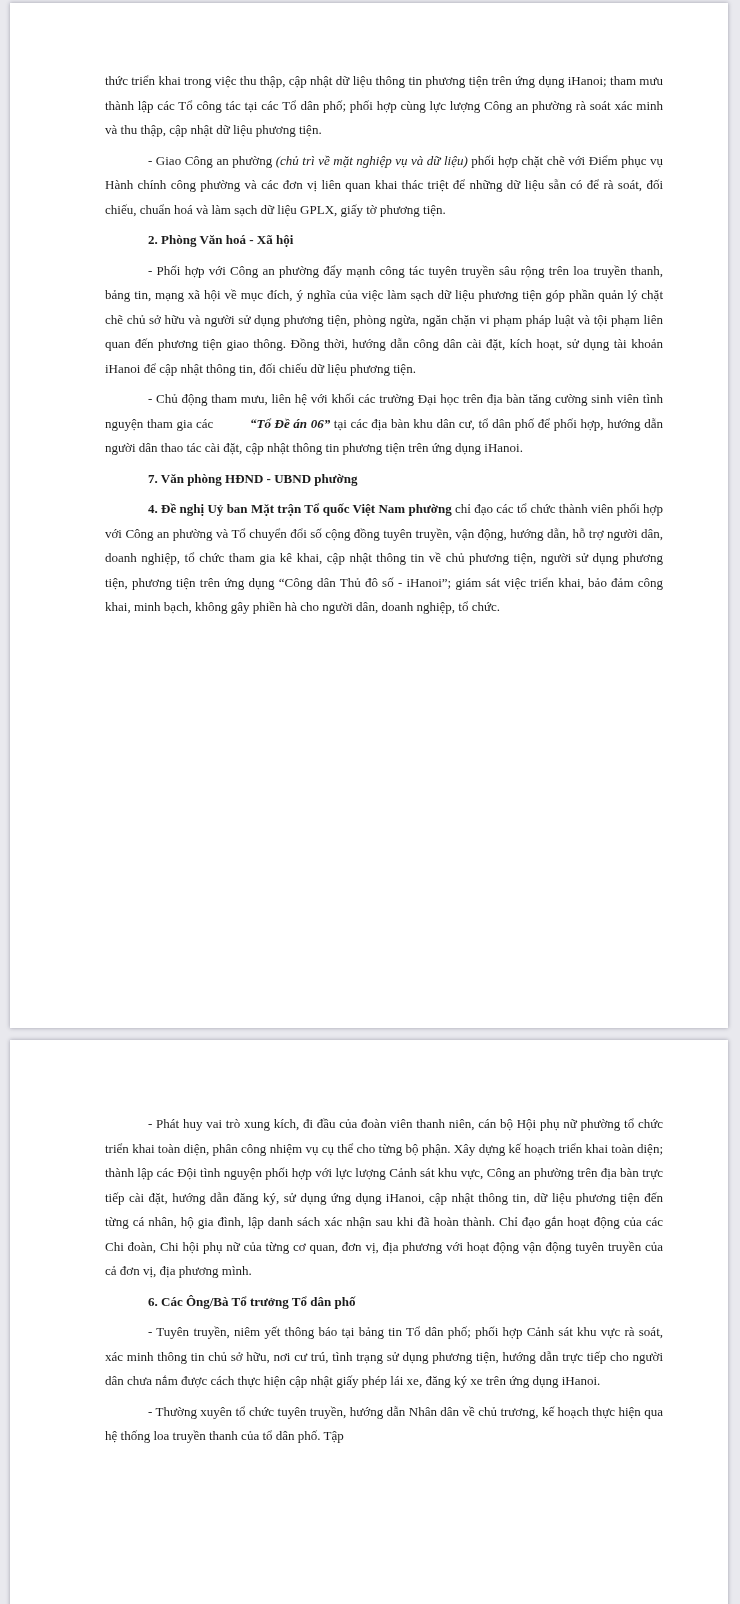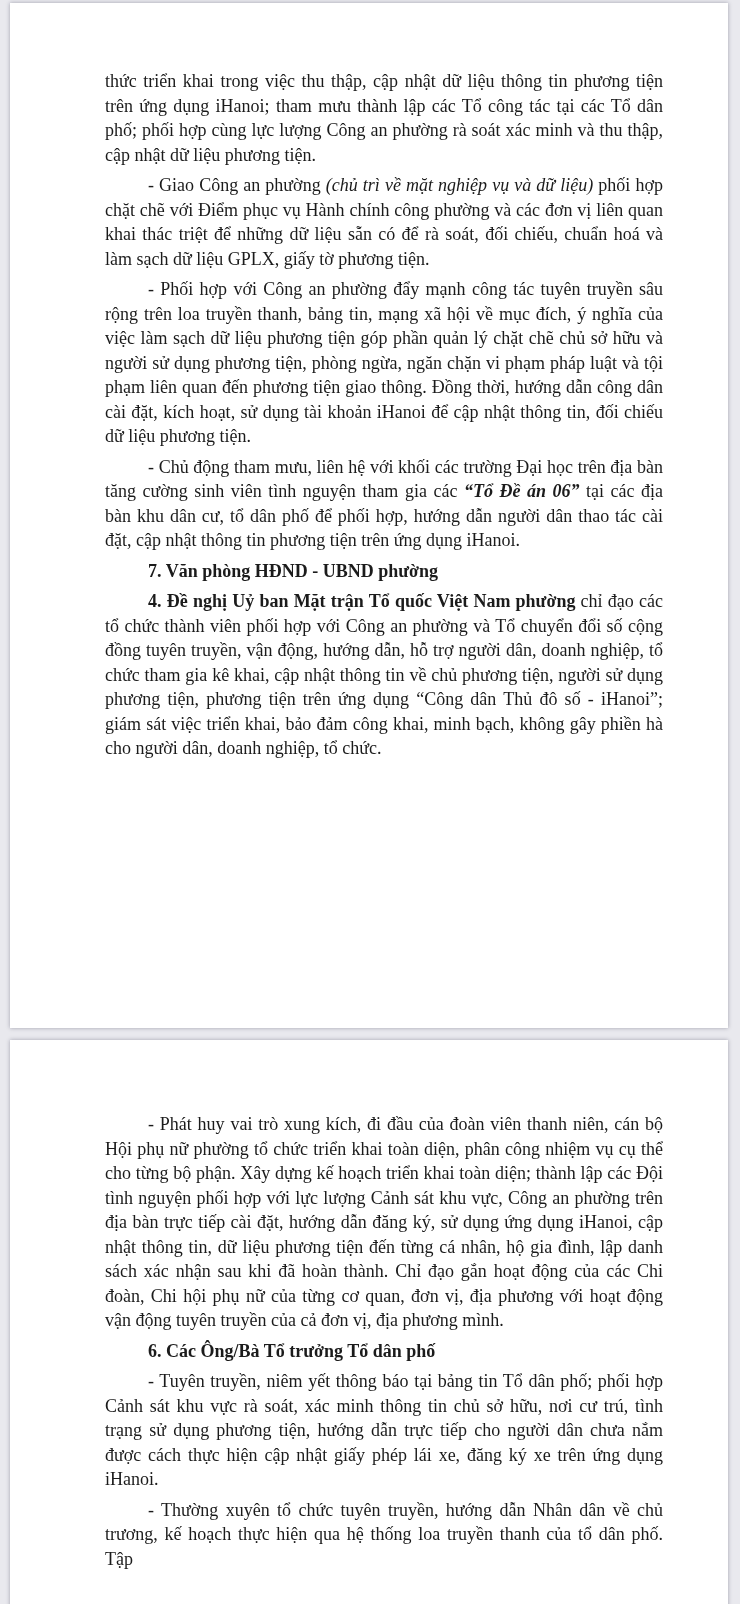--- a/index.html
+++ b/index.html
@@ -32,42 +32,43 @@
     height: 1025px;
     padding: 66px 65px 0 95px;
   }
   .page-2 {
     top: 1040px;
     height: 720px;
     padding: 72px 65px 0 95px;
   }
   .block {
     margin: 0 0 6px 0;
-    font-size: 18px;
+    font-size: 13px;
     line-height: 24.5px;
     text-align: justify;
   }
   .block.indent {
     text-indent: 43px;
   }
   .block.heading {
     font-weight: bold;
     text-align: left;
   }
   .run.b  { font-weight: bold; }
   .run.i  { font-style: italic; }
-  .run.bi { font-weight: bold; font-style: italic; }
+  .run.bi { font-weight: bold; font-style: italic; margin-left: 33px; }
 </style>
 </head>
 <body>
 
 <div class="viewer">
   <div class="page page-1">
       <p class="block body"><span class="run">thức triển khai trong việc thu thập, cập nhật dữ liệu thông tin phương tiện trên ứng dụng iHanoi; tham mưu thành lập các Tổ công tác tại các Tổ dân phố; phối hợp cùng lực lượng Công an phường rà soát xác minh và thu thập, cập nhật dữ liệu phương tiện.</span></p>
       <p class="block body indent"><span class="run">- Giao Công an phường </span><span class="run i">(chủ trì về mặt nghiệp vụ và dữ liệu)</span><span class="run"> phối hợp chặt chẽ với Điểm phục vụ Hành chính công phường và các đơn vị liên quan khai thác triệt để những dữ liệu sẵn có để rà soát, đối chiếu, chuẩn hoá và làm sạch dữ liệu GPLX, giấy tờ phương tiện.</span></p>
+      <p class="block heading indent"><span class="run">2. Phòng Văn hoá - Xã hội</span></p>
       <p class="block body indent"><span class="run">- Phối hợp với Công an phường đẩy mạnh công tác tuyên truyền sâu rộng trên loa truyền thanh, bảng tin, mạng xã hội về mục đích, ý nghĩa của việc làm sạch dữ liệu phương tiện góp phần quản lý chặt chẽ chủ sở hữu và người sử dụng phương tiện, phòng ngừa, ngăn chặn vi phạm pháp luật và tội phạm liên quan đến phương tiện giao thông. Đồng thời, hướng dẫn công dân cài đặt, kích hoạt, sử dụng tài khoản iHanoi để cập nhật thông tin, đối chiếu dữ liệu phương tiện.</span></p>
       <p class="block body indent"><span class="run">- Chủ động tham mưu, liên hệ với khối các trường Đại học trên địa bàn tăng cường sinh viên tình nguyện tham gia các </span><span class="run bi">“Tổ Đề án 06”</span><span class="run"> tại các địa bàn khu dân cư, tổ dân phố để phối hợp, hướng dẫn người dân thao tác cài đặt, cập nhật thông tin phương tiện trên ứng dụng iHanoi.</span></p>
       <p class="block heading indent"><span class="run">7. Văn phòng HĐND - UBND phường</span></p>
       <p class="block body indent"><span class="run b">4. Đề nghị Uỷ ban Mặt trận Tổ quốc Việt Nam phường</span><span class="run"> chỉ đạo các tổ chức thành viên phối hợp với Công an phường và Tổ chuyển đổi số cộng đồng tuyên truyền, vận động, hướng dẫn, hỗ trợ người dân, doanh nghiệp, tổ chức tham gia kê khai, cập nhật thông tin về chủ phương tiện, người sử dụng phương tiện, phương tiện trên ứng dụng “Công dân Thủ đô số - iHanoi”; giám sát việc triển khai, bảo đảm công khai, minh bạch, không gây phiền hà cho người dân, doanh nghiệp, tổ chức.</span></p>
     </div>
   <div class="page page-2">
       <p class="block body indent"><span class="run">- Phát huy vai trò xung kích, đi đầu của đoàn viên thanh niên, cán bộ Hội phụ nữ phường tổ chức triển khai toàn diện, phân công nhiệm vụ cụ thể cho từng bộ phận. Xây dựng kế hoạch triển khai toàn diện; thành lập các Đội tình nguyện phối hợp với lực lượng Cảnh sát khu vực, Công an phường trên địa bàn trực tiếp cài đặt, hướng dẫn đăng ký, sử dụng ứng dụng iHanoi, cập nhật thông tin, dữ liệu phương tiện đến từng cá nhân, hộ gia đình, lập danh sách xác nhận sau khi đã hoàn thành. Chỉ đạo gắn hoạt động của các Chi đoàn, Chi hội phụ nữ của từng cơ quan, đơn vị, địa phương với hoạt động vận động tuyên truyền của cả đơn vị, địa phương mình.</span></p>
       <p class="block heading indent"><span class="run">6. Các Ông/Bà Tổ trưởng Tổ dân phố</span></p>
       <p class="block body indent"><span class="run">- Tuyên truyền, niêm yết thông báo tại bảng tin Tổ dân phố; phối hợp Cảnh sát khu vực rà soát, xác minh thông tin chủ sở hữu, nơi cư trú, tình trạng sử dụng phương tiện, hướng dẫn trực tiếp cho người dân chưa nắm được cách thực hiện cập nhật giấy phép lái xe, đăng ký xe trên ứng dụng iHanoi.</span></p>
       <p class="block body indent"><span class="run">- Thường xuyên tổ chức tuyên truyền, hướng dẫn Nhân dân về chủ trương, kế hoạch thực hiện qua hệ thống loa truyền thanh của tổ dân phố. Tập</span></p>

